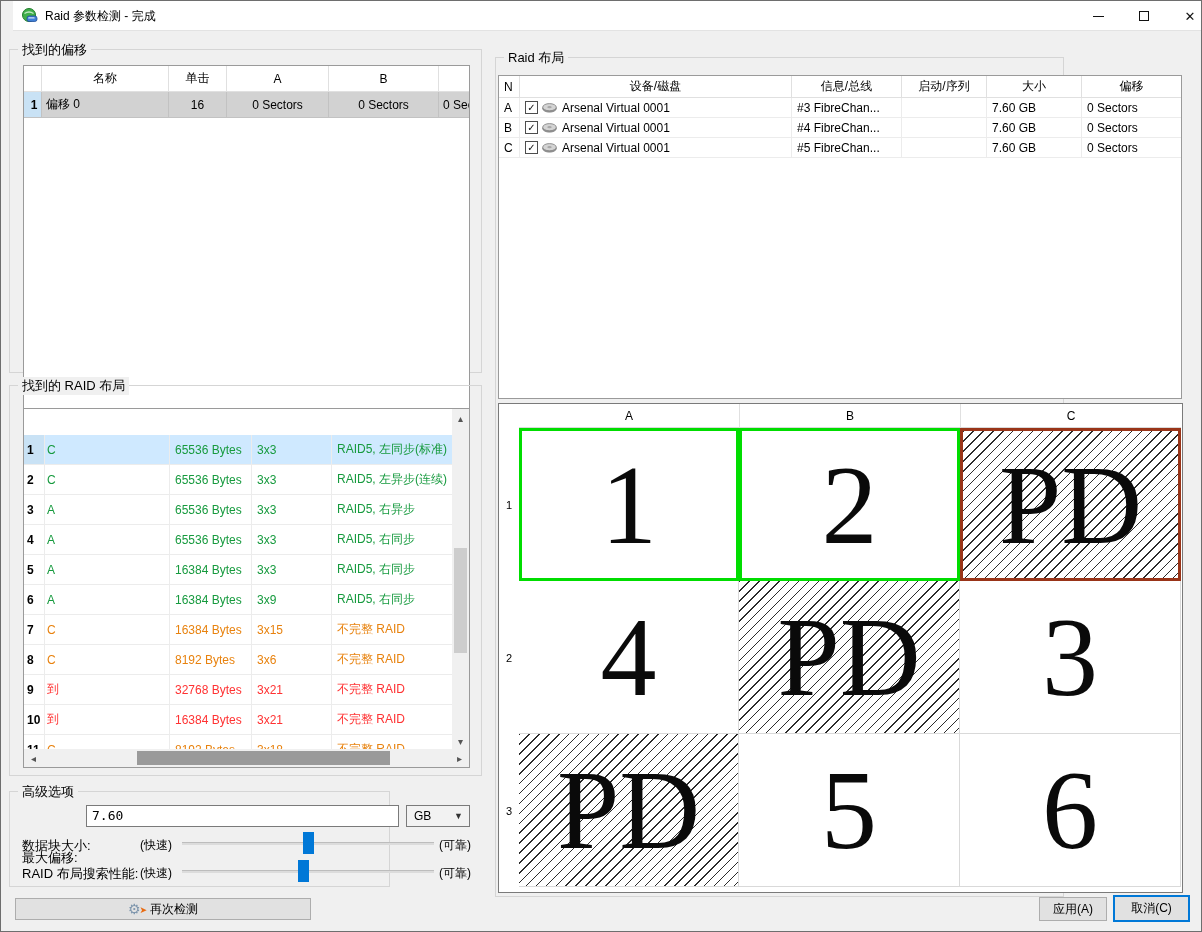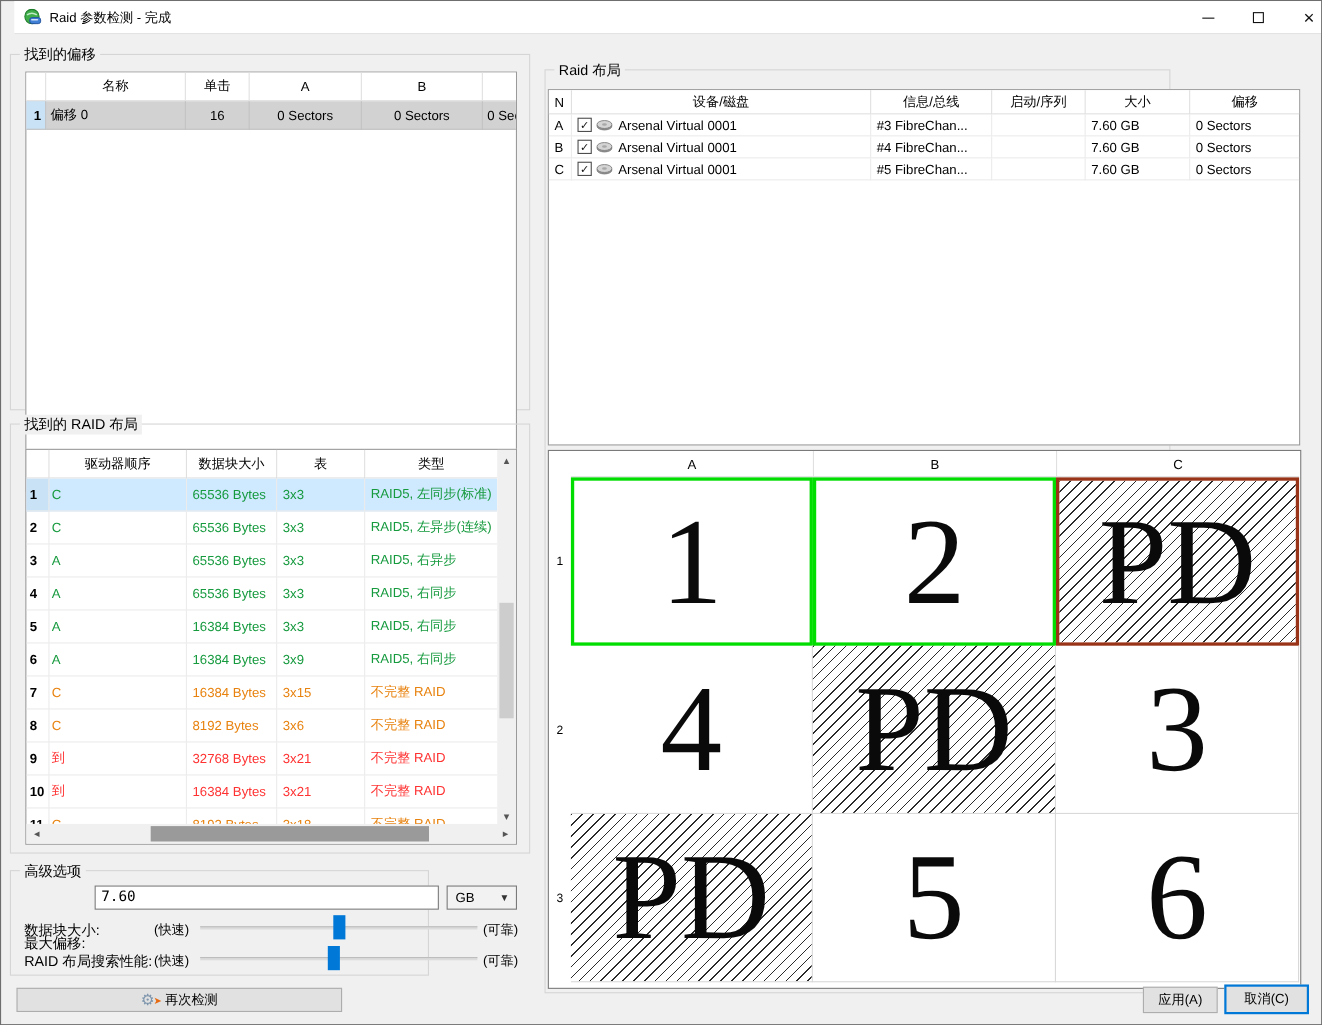--- a/index.html
+++ b/index.html
@@ -134,27 +134,20 @@
         <div class="sarrow" style="left:2px; top:0; width:15px; height:18px;">◂</div>
         <div class="hthumb" style="left:18px; top:2px; width:332px; height:14px;"></div>
         <div class="sarrow" style="right:2px; top:0; width:15px; height:18px;">▸</div>
       </div>
     </div>
   </div>
 
   <div class="grp" style="left:8px; top:384px; width:473px; height:391px;">
     <span class="glabel">找到的 RAID 布局</span>
     <div class="tbl t2">
-      <div class="t2head">
-        <div class="th" style="width:21px;"></div>
-        <div class="th" style="width:125px;">驱动器顺序</div>
-        <div class="th" style="width:82px;">数据块大小</div>
-        <div class="th" style="width:80px;">表</div>
-        <div class="th" style="flex:1; border-right:none;">类型</div>
-      </div>
       <div class="t2body">
 
         <div class="trow sel">
           <div class="c num" style="width:21px;">1</div>
           <div class="c green" style="width:125px; padding-left:2px;">C</div>
           <div class="c green" style="width:82px; padding-left:5px;">65536 Bytes</div>
           <div class="c green" style="width:80px; padding-left:5px;">3x3</div>
           <div class="c green" style="flex:1; border-right:none; padding-left:5px;">RAID5, 左同步(标准)</div>
         </div>
         <div class="trow">
@@ -265,21 +258,21 @@
   </div>
 
   <div class="btn" style="left:14px; top:897px; width:296px; height:22px;">
     <span class="gear-wrap">
       <span class="gear">⚙</span>
       <span class="gear-arrow">➤</span>
     </span>
     <span>再次检测</span>
   </div>
 
-  <div class="grp" style="left:494px; top:62px; width:569px; height:840px;">
+  <div class="grp" style="left:494px; top:56px; width:569px; height:840px;">
     <span class="glabel">Raid 布局</span>
 
     <div class="tbl t3">
       <div class="thead">
         <div class="th" style="width:21px; justify-content:flex-start; padding-left:5px;">N</div>
         <div class="th" style="width:272px;">设备/磁盘</div>
         <div class="th" style="width:110px;">信息/总线</div>
         <div class="th" style="width:85px;">启动/序列</div>
         <div class="th" style="width:95px;">大小</div>
         <div class="th" style="flex:1; border-right:none;">偏移</div>

